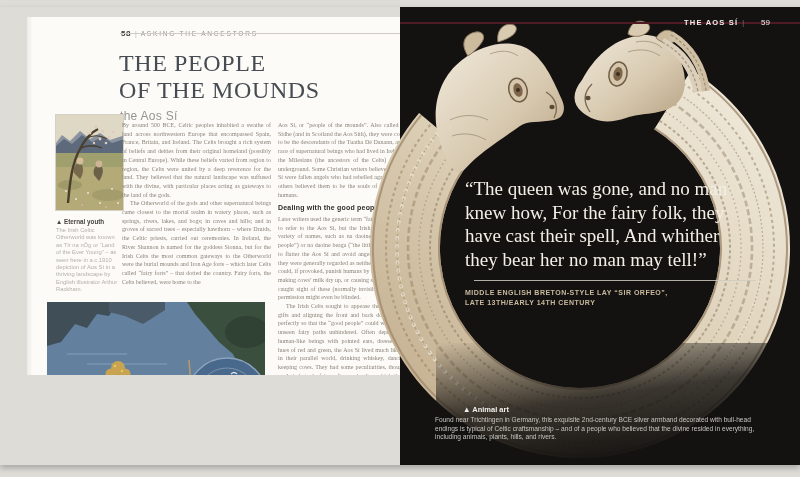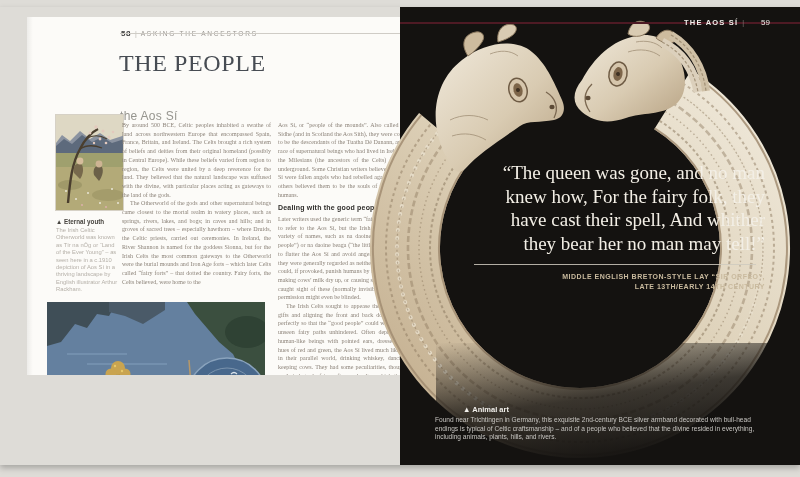--- a/index.html
+++ b/index.html
@@ -46,21 +46,21 @@
   
   .page-right { position:absolute; left:400px; top:0; width:400px; height:458px; background:#141210; overflow:hidden; }
   .r-header { position:absolute; right:30px; top:4px; white-space:nowrap; z-index:8; }
   .r-header .sec { font-size:7.5px; font-weight:bold; color:#f1efeb; letter-spacing:1.2px; }
   .r-header .sep { font-size:7px; color:#7e7a76; margin:0 4px; }
   .r-header .num { font-size:8px; font-weight:normal; color:#f1efeb;margin-left:13px; }
   .r-rule { position:absolute; left:400px; top:15px; width:400px; height:2px; background:#4e1a24; z-index:8; }
 
   .torc { position:absolute; left:340px; top:1px; width:460px; height:452px; z-index:4; pointer-events:none; }
 
-  .quote-block { position:absolute; left:465px; top:154px; width:300px; text-align:right; z-index:5; }
+  .quote-block { position:absolute; left:465px; top:170px; width:300px; text-align:left; z-index:5; }
   .quote-text { font-family:"Liberation Serif", serif; font-size:19px; line-height:23.5px;
                 color:#f3efe6; white-space:pre-line; }
   .quote-rule { width:282px; height:1px; background:#cfcabe; margin:9px auto 7px auto; opacity:0.85; }
   .quote-attr { font-size:7px; font-weight:bold; line-height:10px; color:#c9ba9e; letter-spacing:0.5px; }
 
   .cap-animal { position:absolute; left:435px; top:398px; width:324px; z-index:6; }
   .cap-animal .t { font-size:7.5px; font-weight:bold; color:#f2f0ec; margin-bottom:2px;margin-left:28px; }
   .cap-animal .b { font-size:6.6px; line-height:8.6px; color:#c7c5c1; }
 </style>
 </head>
@@ -71,20 +71,21 @@
   <div class="page-left">
     <div class="edge-shadow-l"></div>
 
     <div class="l-header">
       <span class="num">58</span><span class="sep">|</span><span class="sec">ASKING THE ANCESTORS</span>
     </div>
     <div class="l-rule"></div>
 
     <div class="title">
       <div>THE PEOPLE</div>
+      <div>OF THE MOUNDS</div>
     </div>
     <div class="subtitle">the Aos Sí</div>
 
     <div class="img-frame rackham">
       <svg width="69" height="97" viewBox="0 0 69 97">
         <rect width="69" height="97" fill="#e7e0cd"></rect>
         <rect width="69" height="30" fill="#ded8c4"></rect>
         <path d="M0 28 L6 20 L14 26 L24 16 L34 24 L44 18 L54 25 L69 20 L69 38 L0 38 Z" fill="#8b93a0"></path>
         <path d="M0 31 L8 24 L16 29 L26 20 L36 27 L46 22 L56 28 L69 24 L69 40 L0 40 Z" fill="#5d6a7c"></path>
         <rect y="38" width="69" height="16" fill="#9fa06e"></rect>

